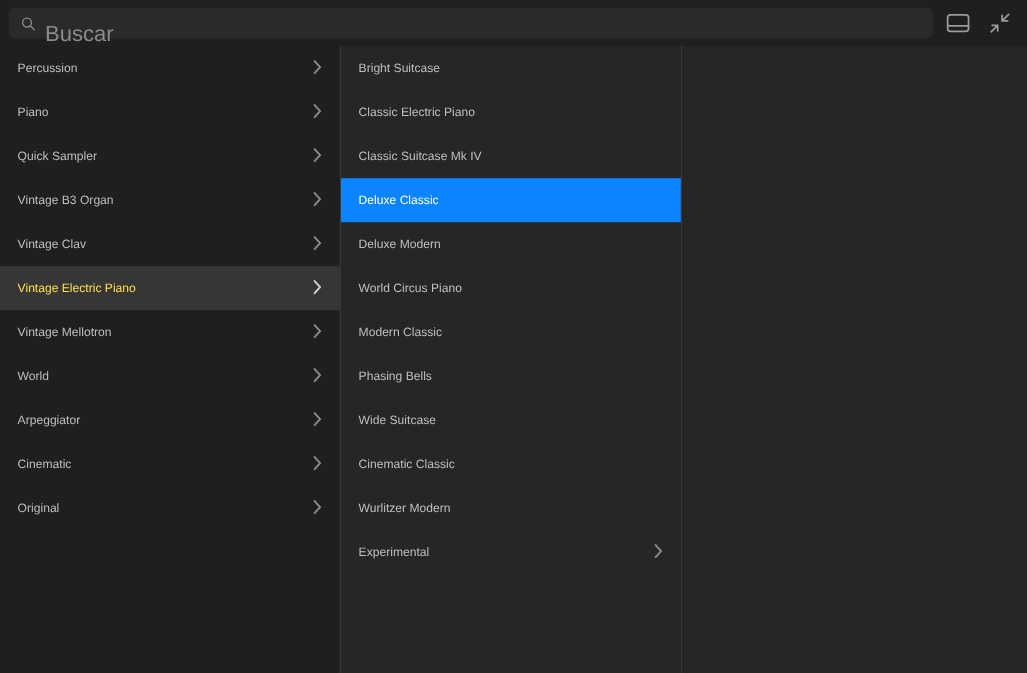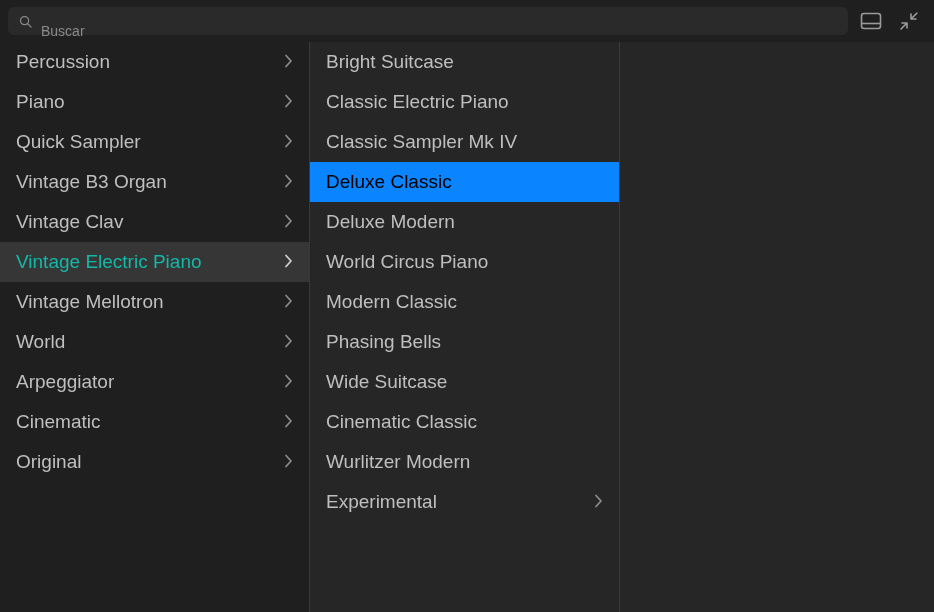--- a/index.html
+++ b/index.html
@@ -28,21 +28,21 @@
       padding: 0 10px;
       gap: 8px;
     }
     .search-icon svg { display: block; }
     .search-input {
       flex: 1;
       background: transparent;
       border: none;
       outline: none;
       color: #bfbfbf;
-      font-size: 14px;
+      font-size: 20px;
       margin-top: 20px;
     }
     .search-input::placeholder { color: #8a8a8a; }
     .toolbar-btn {
       width: 30px;
       height: 30px;
       display: flex;
       align-items: center;
       justify-content: center;
       border-radius: 5px;
@@ -73,31 +73,31 @@
     .col3 {
       flex: 1;
       background: #262626;
     }
     .list-item {
       display: flex;
       align-items: center;
       justify-content: space-between;
       height: 40px;
       padding: 0 16px;
-      font-size: 19px;
+      font-size: 11px;
       cursor: pointer;
       color: #bfbfbf;
     }
     .col1 .list-item.selected {
       background: #363636;
-      color: #14b8a6;
+      color: #fde047;
     }
     .col2 .list-item.selected {
       background: #0a84ff;
-      color: #000000;
+      color: #ffffff;
     }
     .chevron { flex-shrink: 0; }
     .chevron path { stroke: #8a8a8a; }
     .col1 .list-item.selected .chevron path { stroke: #d0d0d0; }
   </style>
 </head>
 <body>
 
 <div class="topbar">
   <div class="search-container">
@@ -193,21 +193,21 @@
       </div>
     </div>
   <div class="col col2" id="col2">
       <div class="list-item">
         <span>Bright Suitcase</span>
       </div>
       <div class="list-item">
         <span>Classic Electric Piano</span>
       </div>
       <div class="list-item">
-        <span>Classic Sampler Mk IV</span>
+        <span>Classic Suitcase Mk IV</span>
       </div>
       <div class="list-item selected">
         <span>Deluxe Classic</span>
       </div>
       <div class="list-item">
         <span>Deluxe Modern</span>
       </div>
       <div class="list-item">
         <span>World Circus Piano</span>
       </div>

